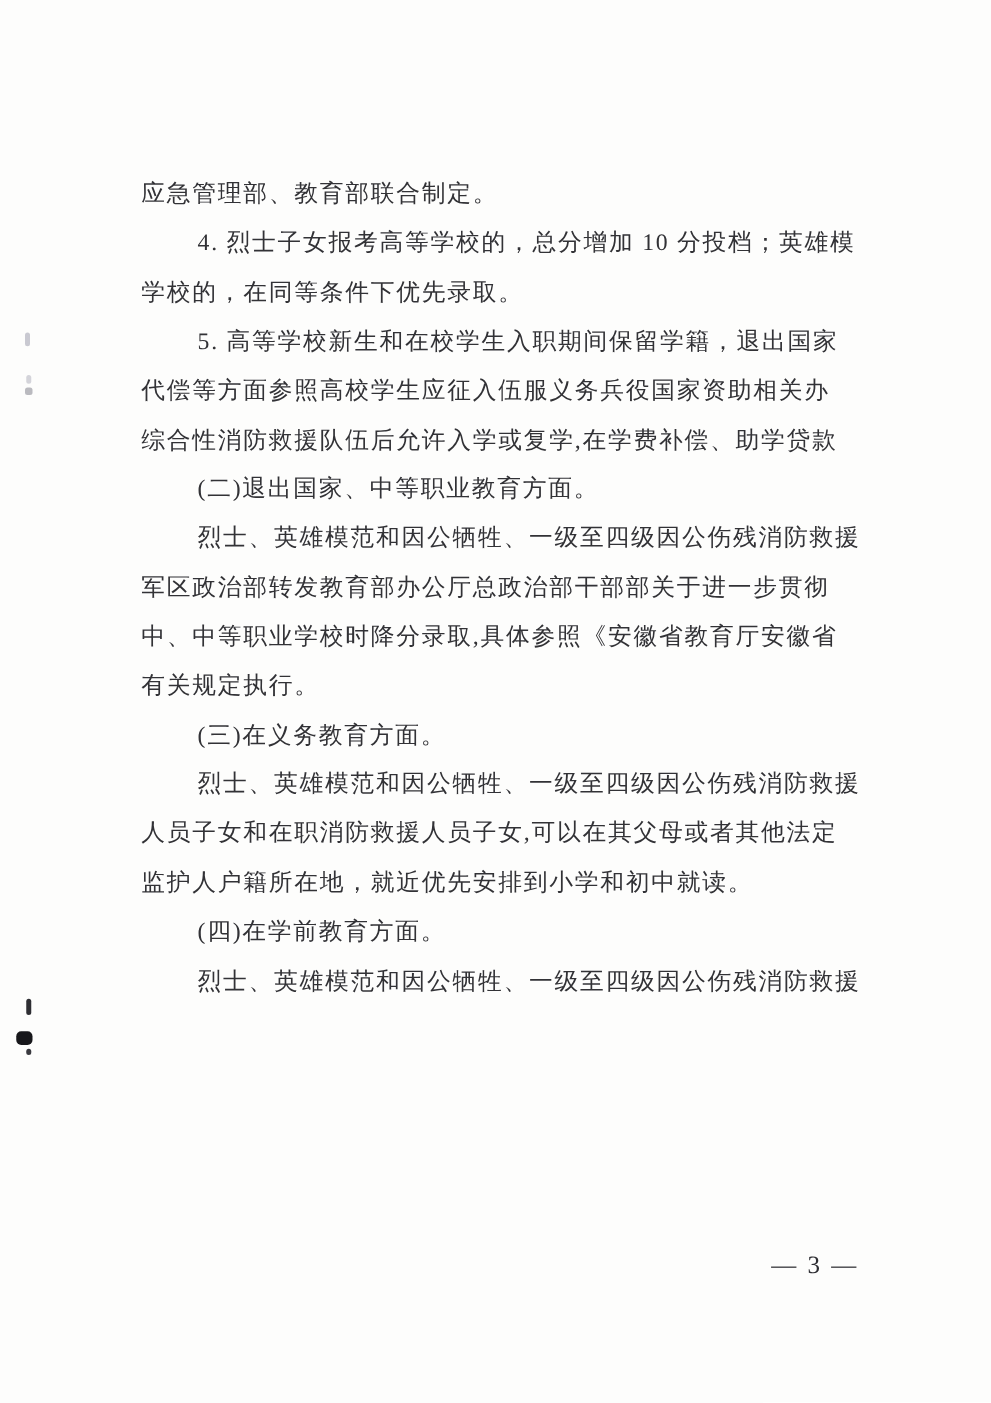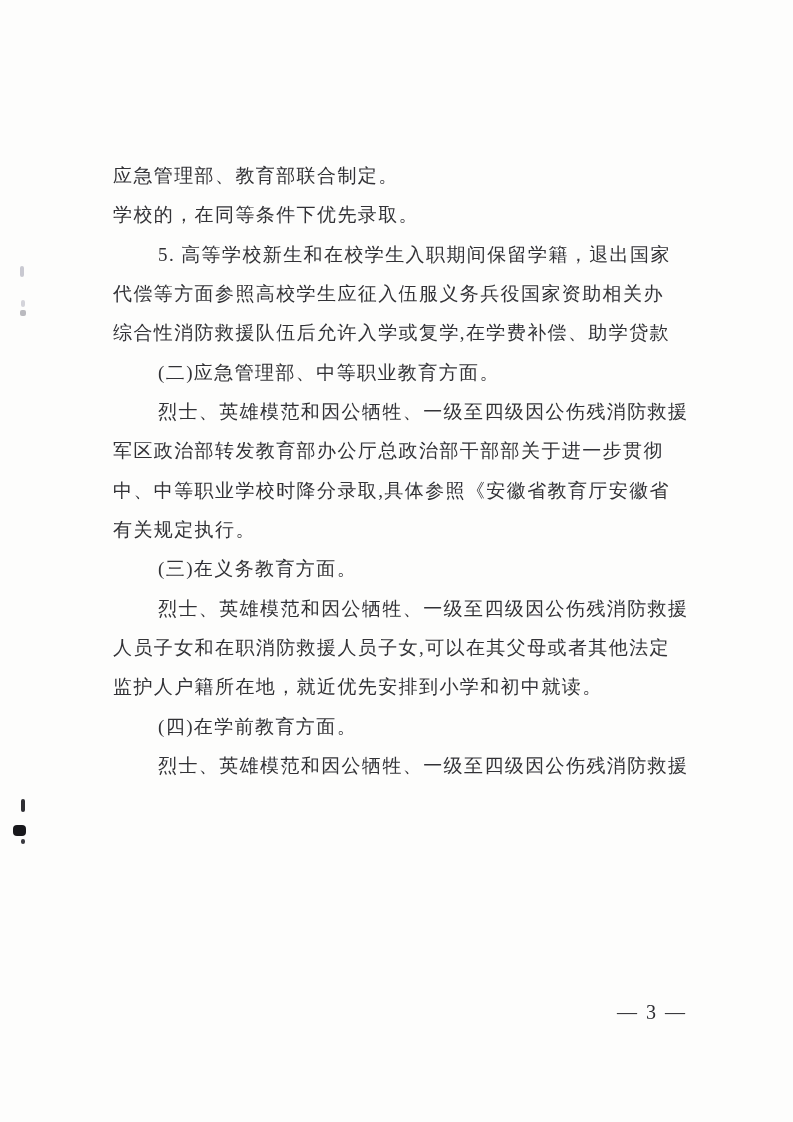--- a/index.html
+++ b/index.html
@@ -14,21 +14,21 @@
     width: 793px;
     height: 1122px;
     background: #fdfdfc;
     overflow: hidden;
     font-family: "Liberation Serif", "DejaVu Serif", serif;
     color: #323236;
   }
   .doc-body {
     position: absolute;
     left: 113px;
-    top: 156px;
+    top: 136px;
     width: 574px;
   }
   .line {
     height: 39.35px;
     line-height: 39.35px;
     font-size: 19px;
     letter-spacing: 1.4px;
     white-space: nowrap;
     overflow: visible;
     text-align: left;
@@ -48,25 +48,26 @@
   .ink-mark {
     position: absolute;
   }
 </style>
 </head>
 <body>
 
 <div class="page">
   <div class="doc-body" id="doc-lines">
       <div class="line">应急管理部、教育部联合制定。</div>
+      <div class="line indent">4. 烈士子女报考高等学校的，总分增加 10 分投档；英雄模</div>
       <div class="line">学校的，在同等条件下优先录取。</div>
       <div class="line indent">5. 高等学校新生和在校学生入职期间保留学籍，退出国家</div>
       <div class="line">代偿等方面参照高校学生应征入伍服义务兵役国家资助相关办</div>
       <div class="line">综合性消防救援队伍后允许入学或复学,在学费补偿、助学贷款</div>
-      <div class="line indent">(二)应急管理部、中等职业教育方面。</div>
+      <div class="line indent">(二)退出国家、中等职业教育方面。</div>
       <div class="line indent">烈士、英雄模范和因公牺牲、一级至四级因公伤残消防救援</div>
       <div class="line">军区政治部转发教育部办公厅总政治部干部部关于进一步贯彻</div>
       <div class="line">中、中等职业学校时降分录取,具体参照《安徽省教育厅安徽省</div>
       <div class="line">有关规定执行。</div>
       <div class="line indent">(三)在义务教育方面。</div>
       <div class="line indent">烈士、英雄模范和因公牺牲、一级至四级因公伤残消防救援</div>
       <div class="line">人员子女和在职消防救援人员子女,可以在其父母或者其他法定</div>
       <div class="line">监护人户籍所在地，就近优先安排到小学和初中就读。</div>
       <div class="line indent">(四)在学前教育方面。</div>
       <div class="line indent">烈士、英雄模范和因公牺牲、一级至四级因公伤残消防救援</div>

